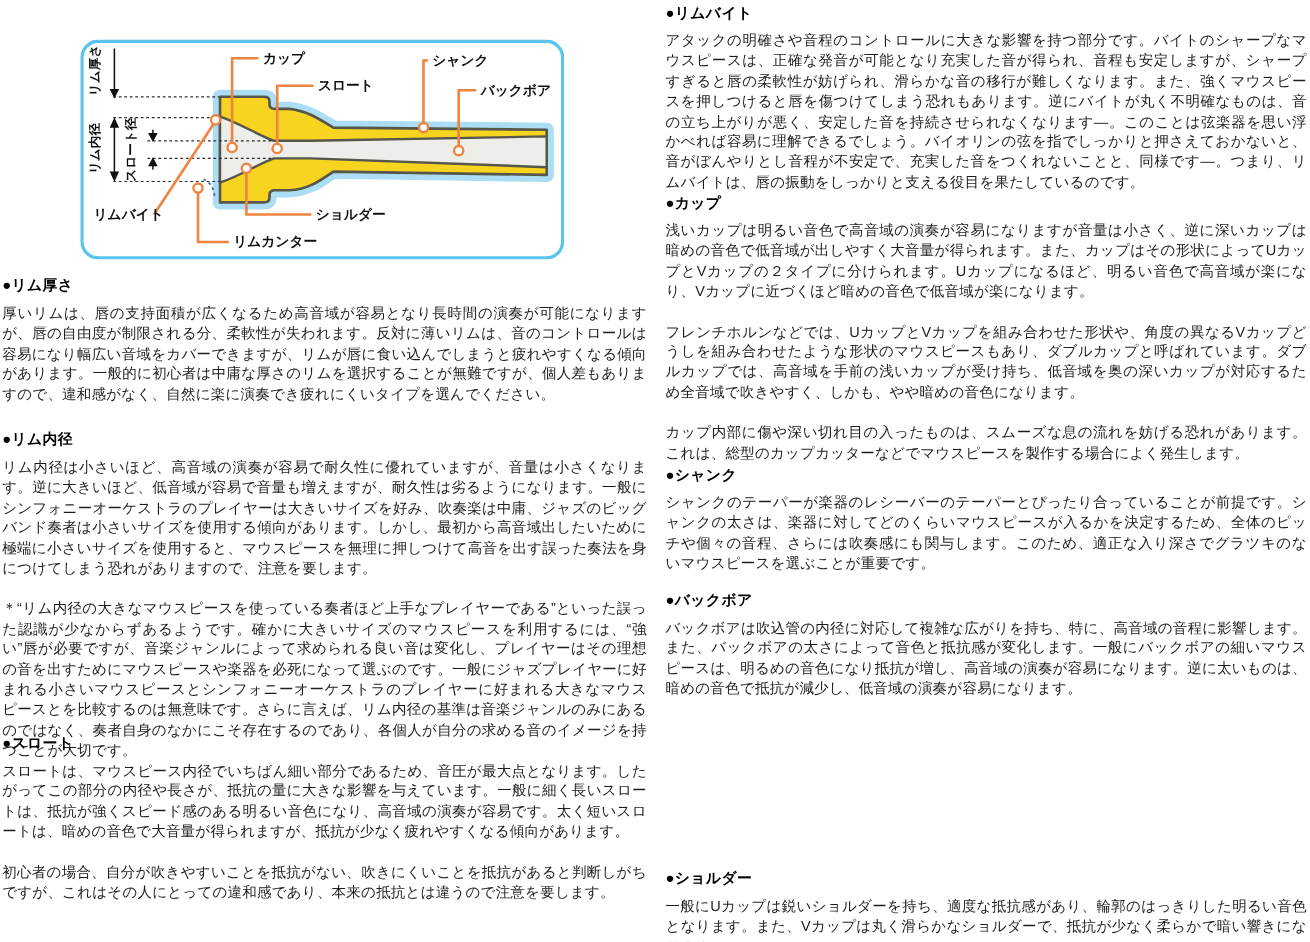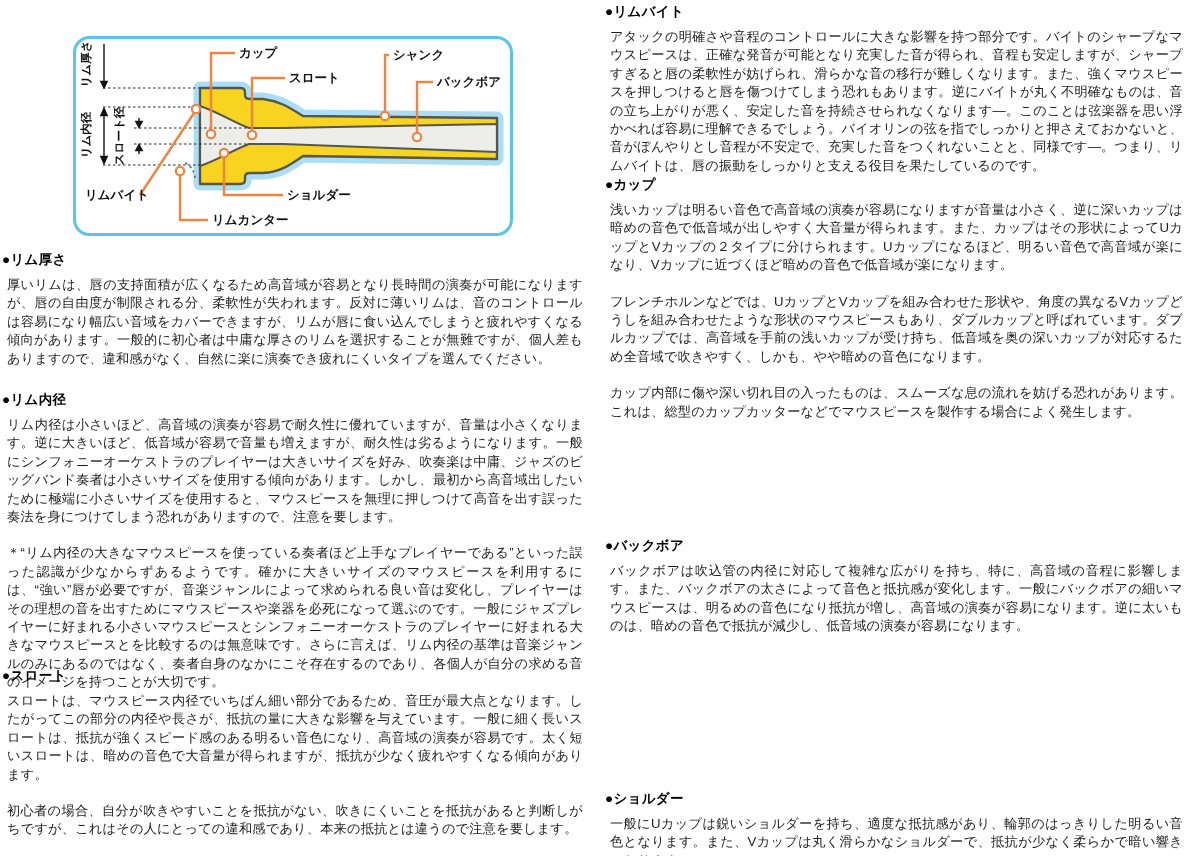--- a/index.html
+++ b/index.html
@@ -10,21 +10,21 @@
   }
   .diagram-wrap{position:absolute;left:73px;top:36px;width:440px;height:200px;}
   .sec{position:absolute;}
   .sec.left{left:2px;width:586px;}
   .sec.right{left:605px;width:583px;}
   .sec h3{
     margin:0 0 8px 0;font-size:13.5px;line-height:16px;
     font-weight:bold;color:#000000;letter-spacing:.3px;
   }
   .sec p{
-    margin:5px;font-size:13.2px;line-height:18.4px;letter-spacing:.2px;
+    margin:0;font-size:13.2px;line-height:18.4px;letter-spacing:.2px;
     text-align:justify;word-break:break-all;overflow-wrap:anywhere;color:#1d1d1d;
   }
   .sec p + p{margin-top:18px;}
   svg text.dlabel{font-size:12.5px;font-weight:bold;fill:#111;}
   svg text.vlabel{font-size:11.5px;font-weight:bold;fill:#111;}
 </style>
 </head>
 <body>
 
 <div class="page">
@@ -117,20 +117,24 @@
     <p>アタックの明確さや音程のコントロールに大きな影響を持つ部分です。バイトのシャープなマウスピースは、正確な発音が可能となり充実した音が得られ、音程も安定しますが、シャープすぎると唇の柔軟性が妨げられ、滑らかな音の移行が難しくなります。また、強くマウスピースを押しつけると唇を傷つけてしまう恐れもあります。逆にバイトが丸く不明確なものは、音の立ち上がりが悪く、安定した音を持続させられなくなります―。このことは弦楽器を思い浮かべれば容易に理解できるでしょう。バイオリンの弦を指でしっかりと押さえておかないと、音がぼんやりとし音程が不安定で、充実した音をつくれないことと、同様です―。つまり、リムバイトは、唇の振動をしっかりと支える役目を果たしているのです。</p>
   </section>
 
   <section class="sec right" style="top:177px">
     <h3>●カップ</h3>
     <p>浅いカップは明るい音色で高音域の演奏が容易になりますが音量は小さく、逆に深いカップは暗めの音色で低音域が出しやすく大音量が得られます。また、カップはその形状によってUカップとVカップの２タイプに分けられます。Uカップになるほど、明るい音色で高音域が楽になり、Vカップに近づくほど暗めの音色で低音域が楽になります。</p>
     <p>フレンチホルンなどでは、UカップとVカップを組み合わせた形状や、角度の異なるVカップどうしを組み合わせたような形状のマウスピースもあり、ダブルカップと呼ばれています。ダブルカップでは、高音域を手前の浅いカップが受け持ち、低音域を奥の深いカップが対応するため全音域で吹きやすく、しかも、やや暗めの音色になります。</p>
     <p>カップ内部に傷や深い切れ目の入ったものは、スムーズな息の流れを妨げる恐れがあります。これは、総型のカップカッターなどでマウスピースを製作する場合によく発生します。</p>
   </section>
 
+  <section class="sec right" style="top:424px">
+    <h3>●シャンク</h3>
+    <p>シャンクのテーパーが楽器のレシーバーのテーパーとぴったり合っていることが前提です。シャンクの太さは、楽器に対してどのくらいマウスピースが入るかを決定するため、全体のピッチや個々の音程、さらには吹奏感にも関与します。このため、適正な入り深さでグラツキのないマウスピースを選ぶことが重要です。</p>
+  </section>
 
   <section class="sec right" style="top:538px">
     <h3>●バックボア</h3>
     <p>バックボアは吹込管の内径に対応して複雑な広がりを持ち、特に、高音域の音程に影響します。また、バックボアの太さによって音色と抵抗感が変化します。一般にバックボアの細いマウスピースは、明るめの音色になり抵抗が増し、高音域の演奏が容易になります。逆に太いものは、暗めの音色で抵抗が減少し、低音域の演奏が容易になります。</p>
   </section>
 
 
   <section class="sec right" style="top:791px">
     <h3>●ショルダー</h3>
     <p>一般にUカップは鋭いショルダーを持ち、適度な抵抗感があり、輪郭のはっきりした明るい音色となります。また、Vカップは丸く滑らかなショルダーで、抵抗が少なく柔らかで暗い響きになります。</p>

